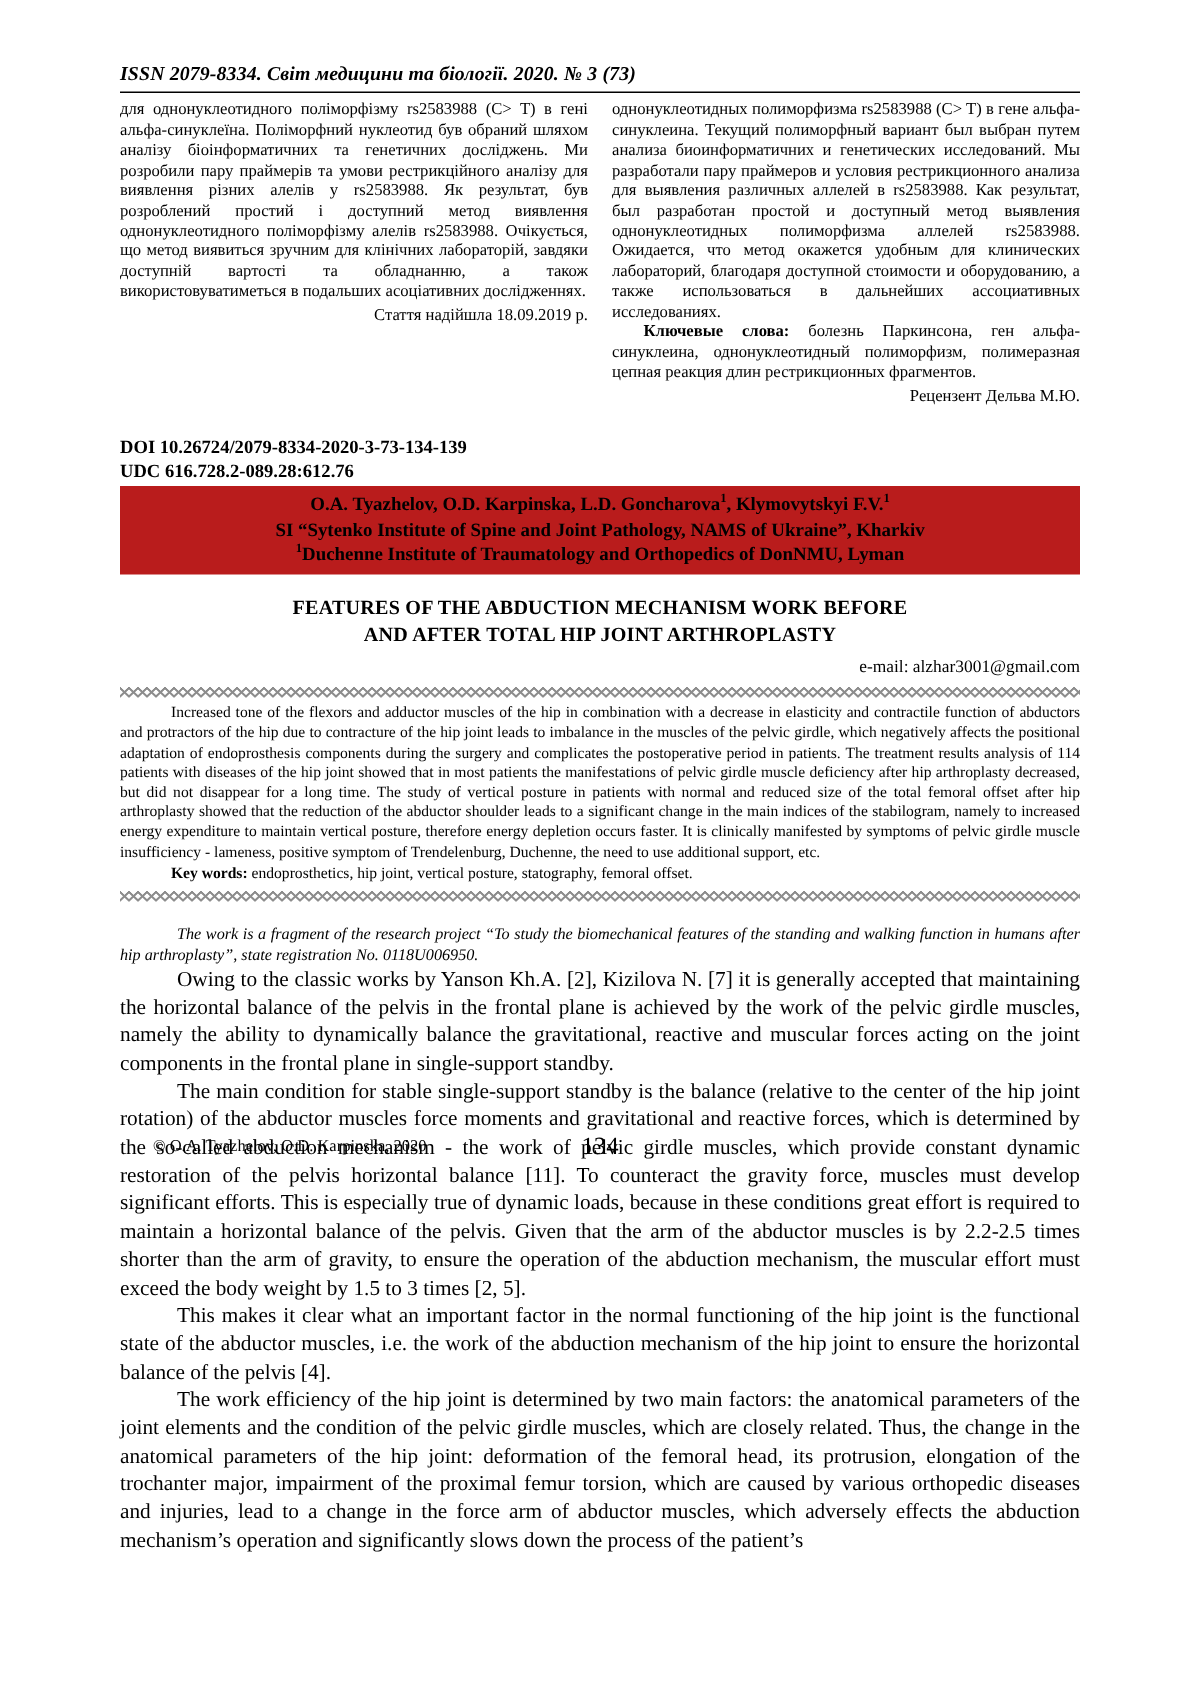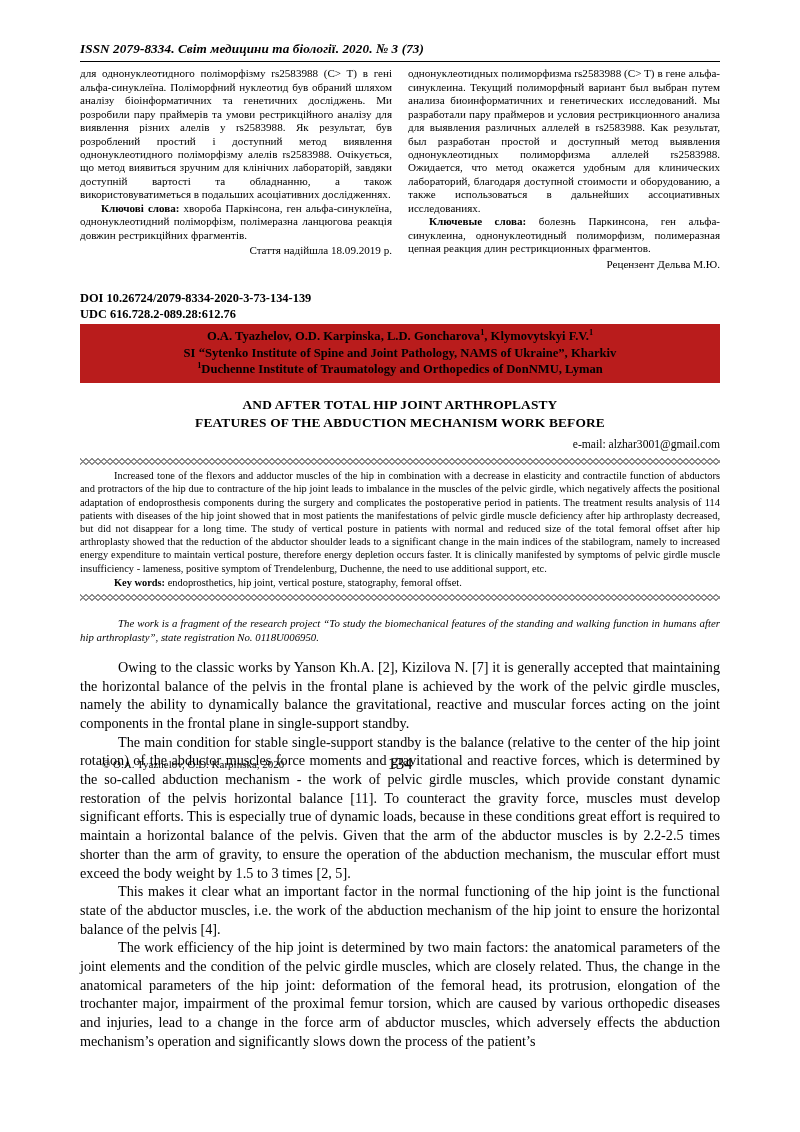--- a/index.html
+++ b/index.html
@@ -149,21 +149,20 @@
     margin-top: 15px;
     font-style: italic;
     font-size: 10.8px;
     line-height: 1.3;
     text-align: justify;
     text-indent: 38px;
   }
 
   
   .body-text {
-    margin-top: 14px;
     font-size: 14.2px;
     line-height: 1.315;
     text-align: justify;
   }
   .body-text p {
     margin: 0;
     text-indent: 38px;
   }
 
   
@@ -194,21 +193,20 @@
 
 <div class="page">
 
   <div class="running-head">ISSN 2079-8334. Світ медицини та біології. 2020. № 3 (73)</div>
   <div class="rule"></div>
 
   <div class="two-col">
 
     <div class="col">
       <p>для однонуклеотидного поліморфізму rs2583988 (C&gt; T) в гені альфа-синуклеїна. Поліморфний нуклеотид був обраний шляхом аналізу біоінформатичних та генетичних досліджень. Ми розробили пару праймерів та умови рестрикційного аналізу для виявлення різних алелів у rs2583988. Як результат, був розроблений простий і доступний метод виявлення однонуклеотидного поліморфізму алелів rs2583988. Очікується, що метод виявиться зручним для клінічних лабораторій, завдяки доступній вартості та обладнанню, а також використовуватиметься в подальших асоціативних дослідженнях.</p>
-      <p class="indent"><span class="kw-label">Ключові слова:</span> <span>хвороба Паркінсона, ген альфа-синуклеїна, однонуклеотидний поліморфізм, полімеразна ланцюгова реакція довжин рестрикційних фрагментів.</span></p>
       <p class="right">Стаття надійшла 18.09.2019 р.</p>
     </div>
 
     <div class="col">
       <p>однонуклеотидных полиморфизма rs2583988 (C&gt; T) в гене альфа-синуклеина. Текущий полиморфный вариант был выбран путем анализа биоинформатичних и генетических исследований. Мы разработали пару праймеров и условия рестрикционного анализа для выявления различных аллелей в rs2583988. Как результат, был разработан простой и доступный метод выявления однонуклеотидных полиморфизма аллелей rs2583988. Ожидается, что метод окажется удобным для клинических лабораторий, благодаря доступной стоимости и оборудованию, а также использоваться в дальнейших ассоциативных исследованиях.</p>
       <p class="indent"><span class="kw-label">Ключевые слова:</span> <span>болезнь Паркинсона, ген альфа-синуклеина, однонуклеотидный полиморфизм, полимеразная цепная реакция длин рестрикционных фрагментов.</span></p>
       <p class="right">Рецензент Дельва М.Ю.</p>
     </div>
 
   </div>
@@ -218,22 +216,22 @@
     <div>UDC 616.728.2-089.28:612.76</div>
   </div>
 
   <div class="authors-block">
     <div><span>O.A. Tyazhelov, O.D. Karpinska, L.D. Goncharova</span><sup>1</sup><span>, Klymovytskyi F.V.</span><sup>1</sup></div>
     <div>SI “Sytenko Institute of Spine and Joint Pathology, NAMS of Ukraine”, Kharkiv</div>
     <div><sup>1</sup><span>Duchenne Institute of Traumatology and Orthopedics of DonNMU, Lyman</span></div>
   </div>
 
   <div class="article-title">
+    <div>FEATURES OF THE ABDUCTION MECHANISM WORK BEFORE</div>
     <div>AND AFTER TOTAL HIP JOINT ARTHROPLASTY</div>
-    <div>FEATURES OF THE ABDUCTION MECHANISM WORK BEFORE</div>
   </div>
 
   <div class="email-line">e-mail: alzhar3001@gmail.com</div>
 
   <div class="zigzag"></div>
 
   <div class="abstract">
     <p class="first">Increased tone of the flexors and adductor muscles of the hip in combination with a decrease in elasticity and contractile function of abductors and protractors of the hip due to contracture of the hip joint leads to imbalance in the muscles of the pelvic girdle, which negatively affects the positional adaptation of endoprosthesis components during the surgery and complicates the postoperative period in patients. The treatment results analysis of 114 patients with diseases of the hip joint showed that in most patients the manifestations of pelvic girdle muscle deficiency after hip arthroplasty decreased, but did not disappear for a long time. The study of vertical posture in patients with normal and reduced size of the total femoral offset after hip arthroplasty showed that the reduction of the abductor shoulder leads to a significant change in the main indices of the stabilogram, namely to increased energy expenditure to maintain vertical posture, therefore energy depletion occurs faster. It is clinically manifested by symptoms of pelvic girdle muscle insufficiency - lameness, positive symptom of Trendelenburg, Duchenne, the need to use additional support, etc.</p>
     <p class="kw"><span class="kw-label">Key words:</span> <span>endoprosthetics, hip joint, vertical posture, statography, femoral offset.</span></p>
   </div>

